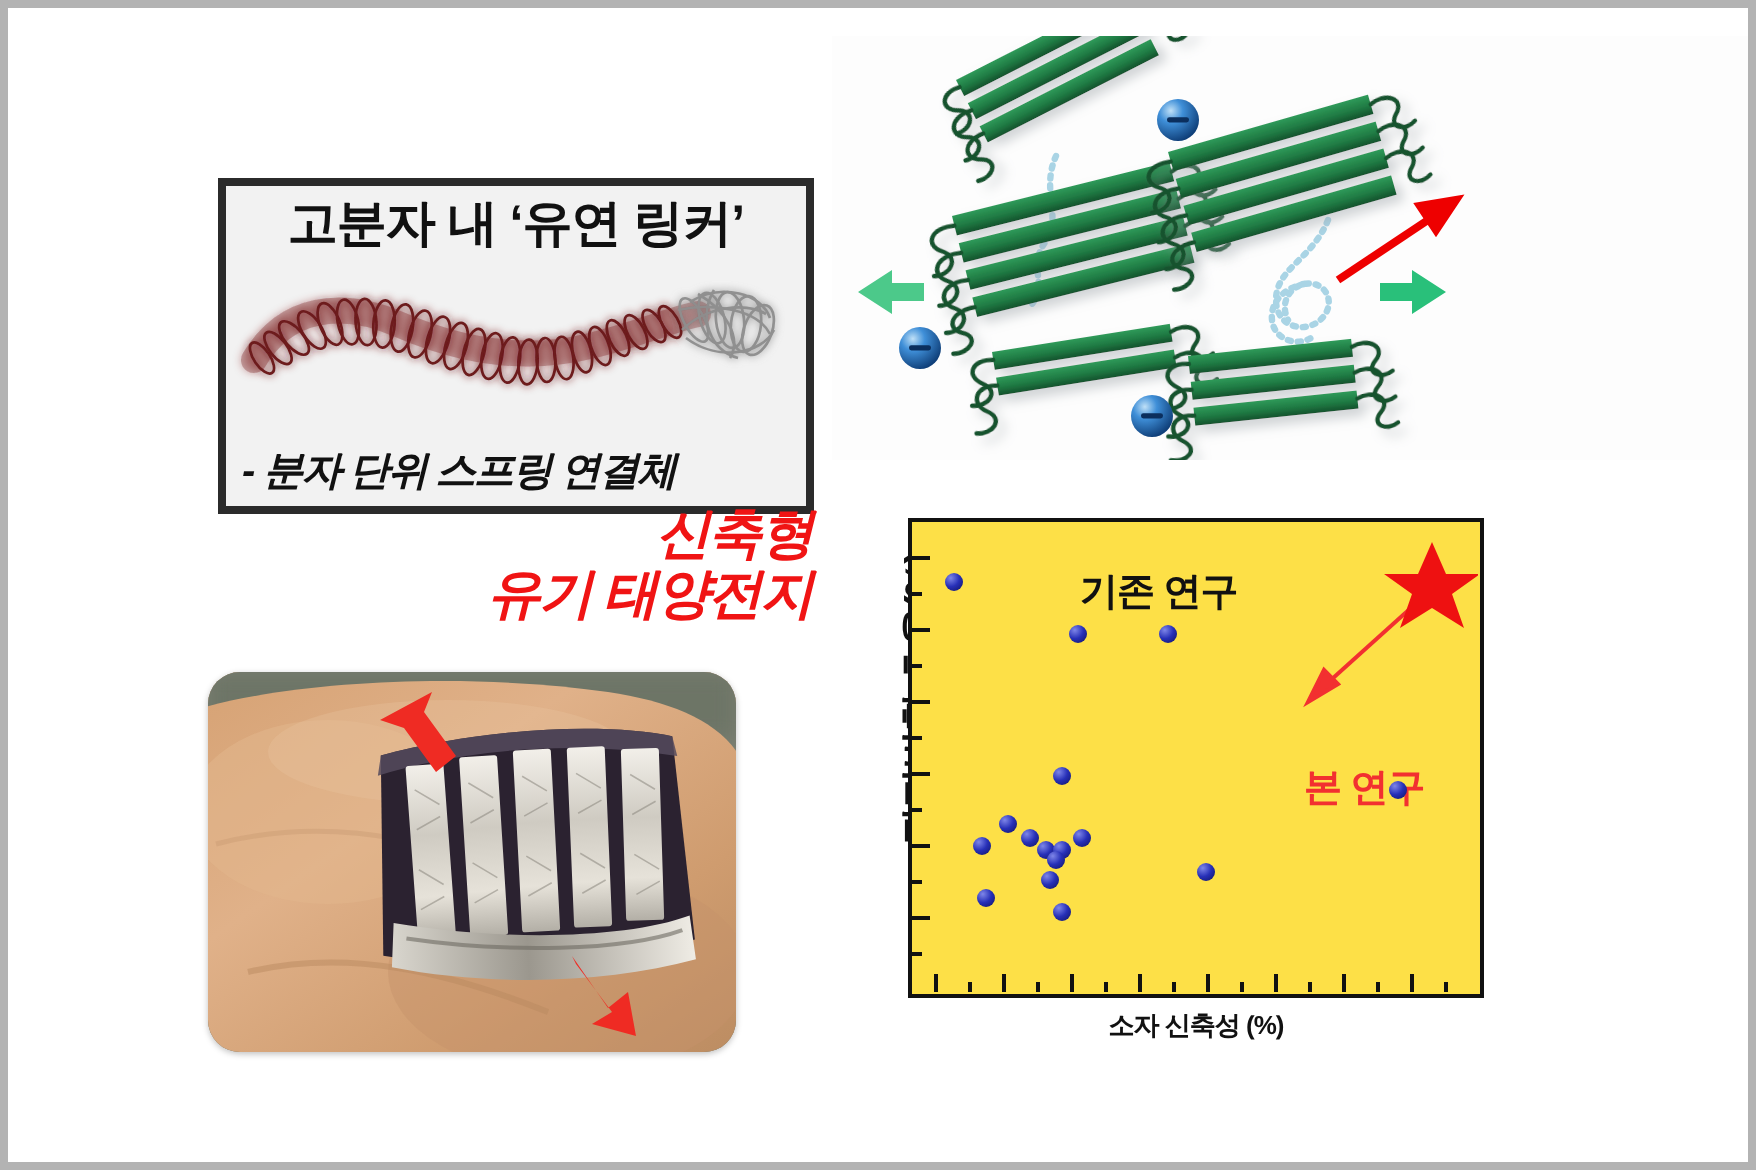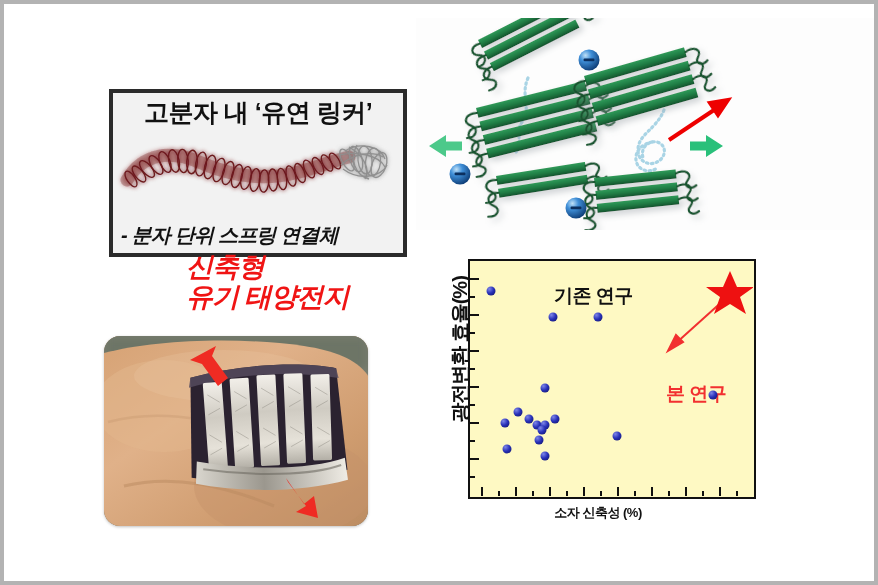--- a/index.html
+++ b/index.html
@@ -46,39 +46,38 @@
   #mol-panel{
     position:absolute;left:412px;top:14px;width:458px;height:212px;
     background:#fdfdfd;overflow:hidden;
   }
 
   
   #photo-block{position:absolute;left:62px;top:236px;width:340px;height:300px;}
   .headline{
     position:absolute;left:120px;top:12px;width:220px;
     font-size:27px;font-weight:bold;font-style:italic;color:#f01414;
-    text-align:left;line-height:1.12;letter-spacing:-1px;
+    text-align:right;line-height:1.12;letter-spacing:-1px;
     white-space:nowrap;
   }
   .headline .l2{display:block;}
   #photo{
     position:absolute;left:38px;top:96px;width:264px;height:190px;
     border-radius:16px;overflow:hidden;
     box-shadow:0 1px 3px rgba(0,0,0,.25);
     background:#c99d72;
   }
 
   
   #plot-block{position:absolute;left:408px;top:236px;width:420px;height:300px;}
   #plot-frame{
     position:absolute;left:42px;top:19px;width:288px;height:240px;
     box-sizing:border-box;
     border:2.5px solid #111;
-    background:#fef9c3;
-    margin-left:14px;
+    background:#fde047;
   }
   #ylabel{
     position:absolute;left:-52px;top:96px;
     width:200px;text-align:center;
     transform:rotate(-90deg);transform-origin:center center;
     font-size:20px;font-weight:bold;color:#111;letter-spacing:-1px;
     white-space:nowrap;
   }
   #xlabel{
     position:absolute;left:42px;top:264px;width:288px;

